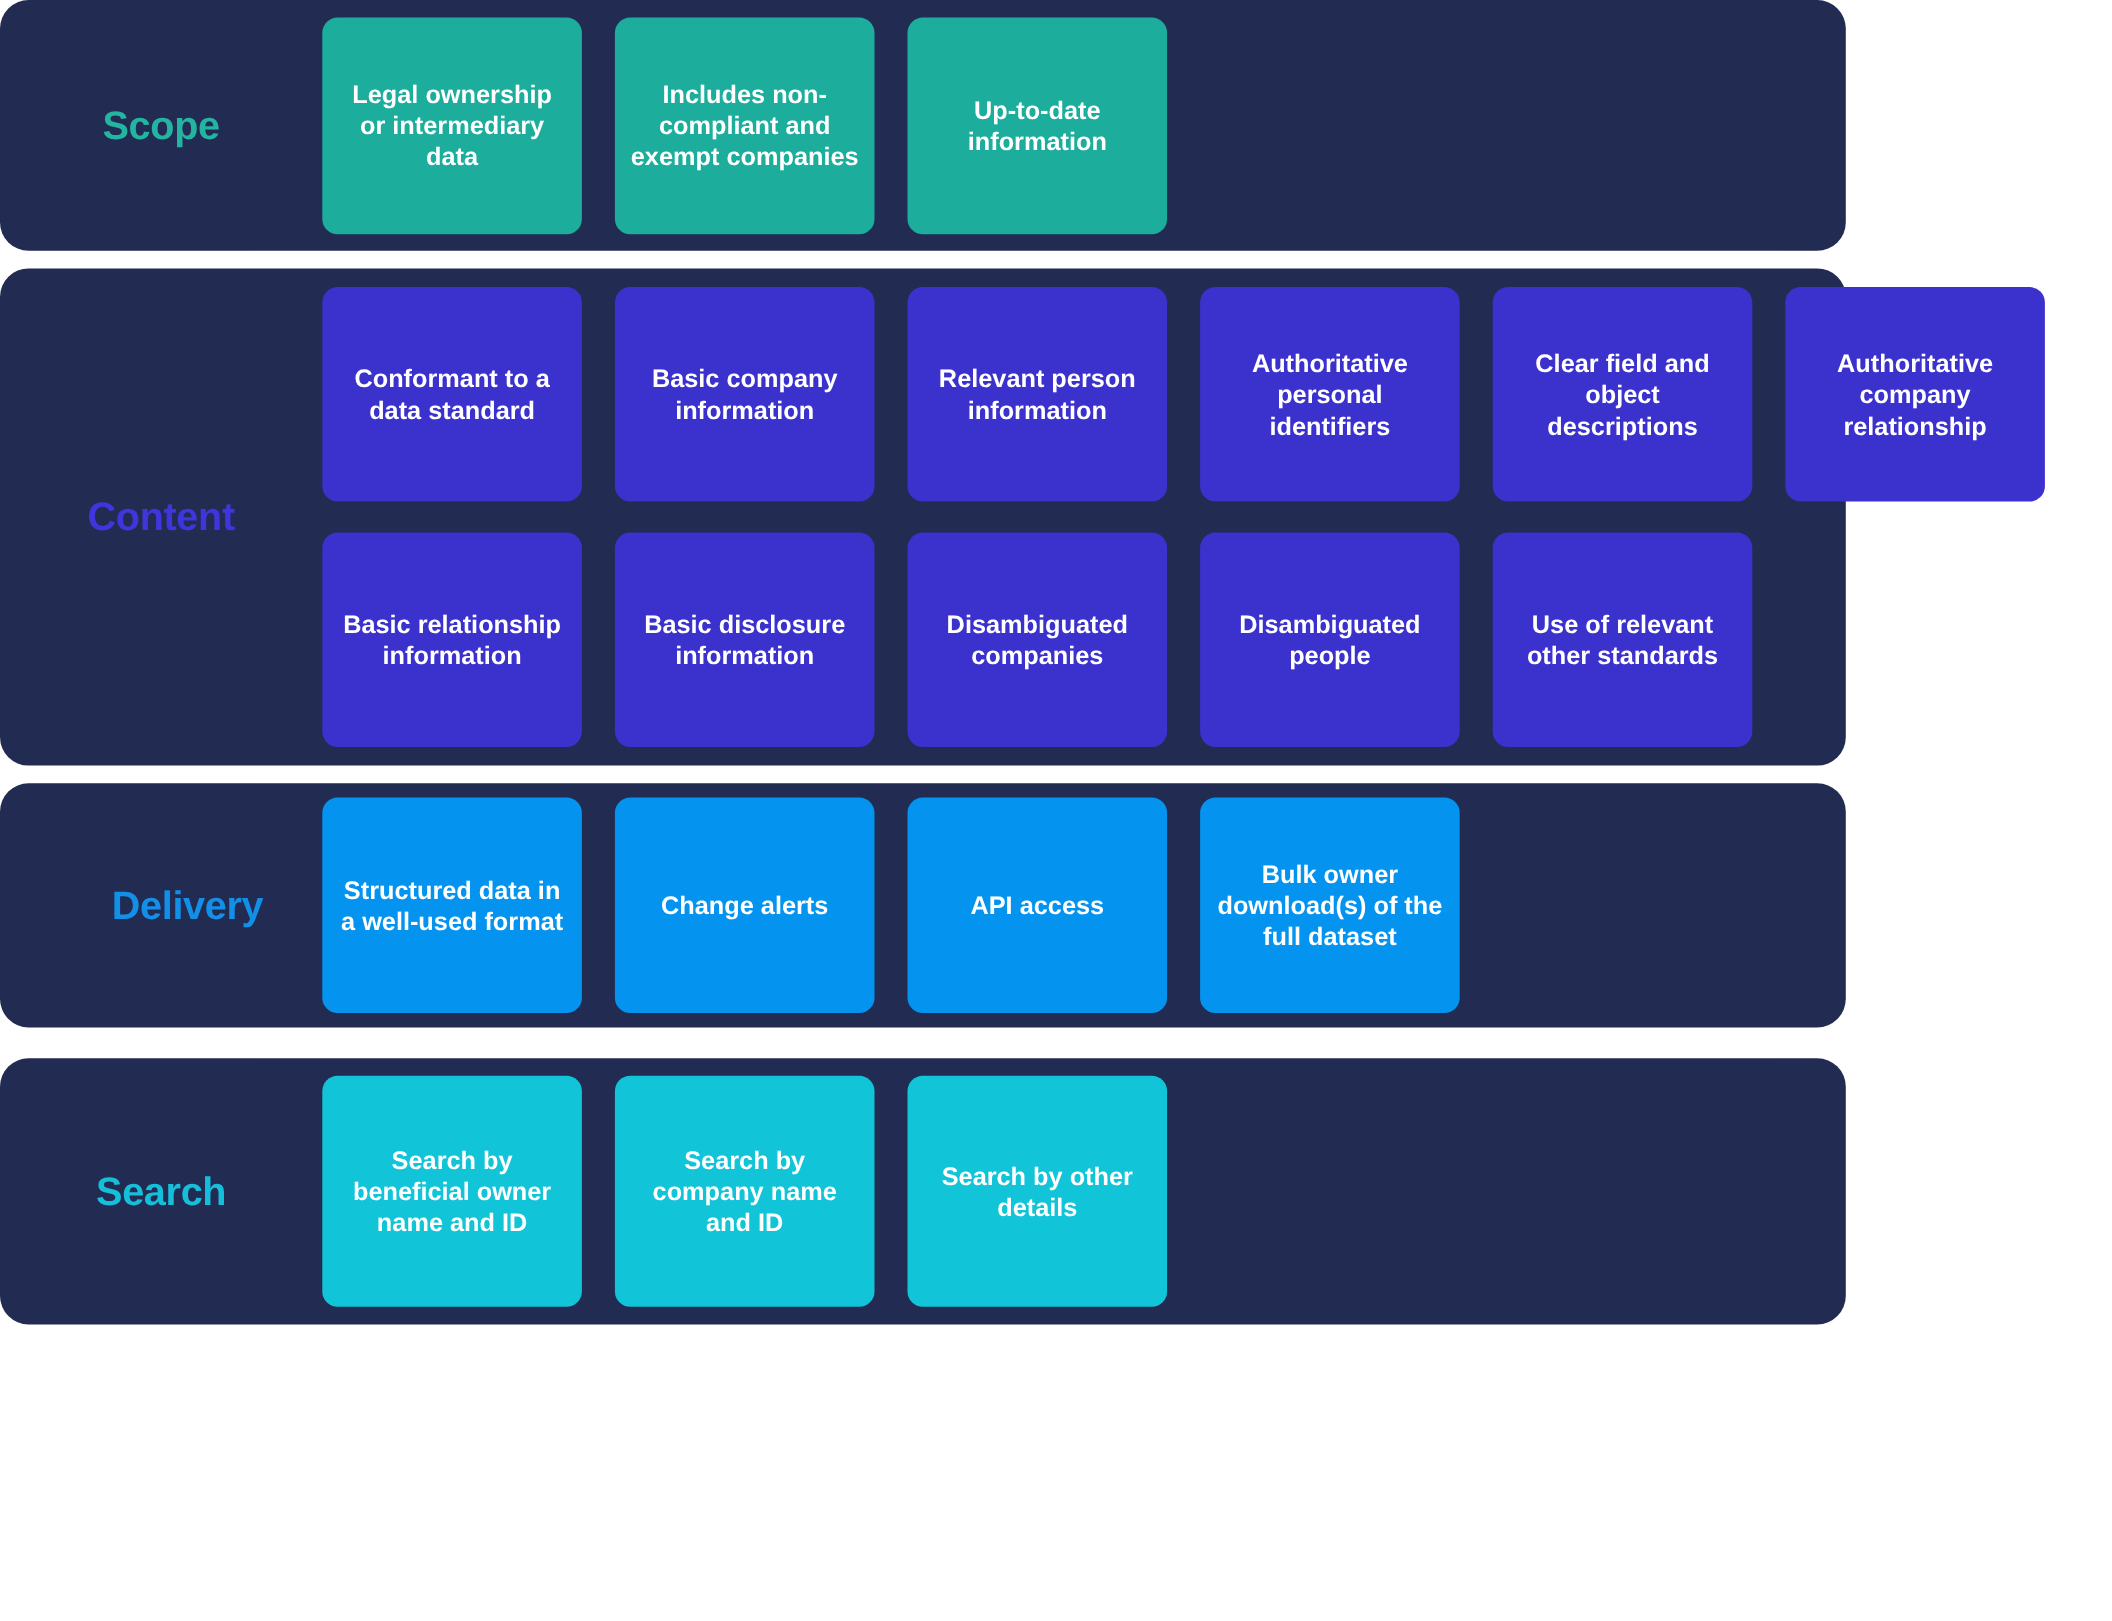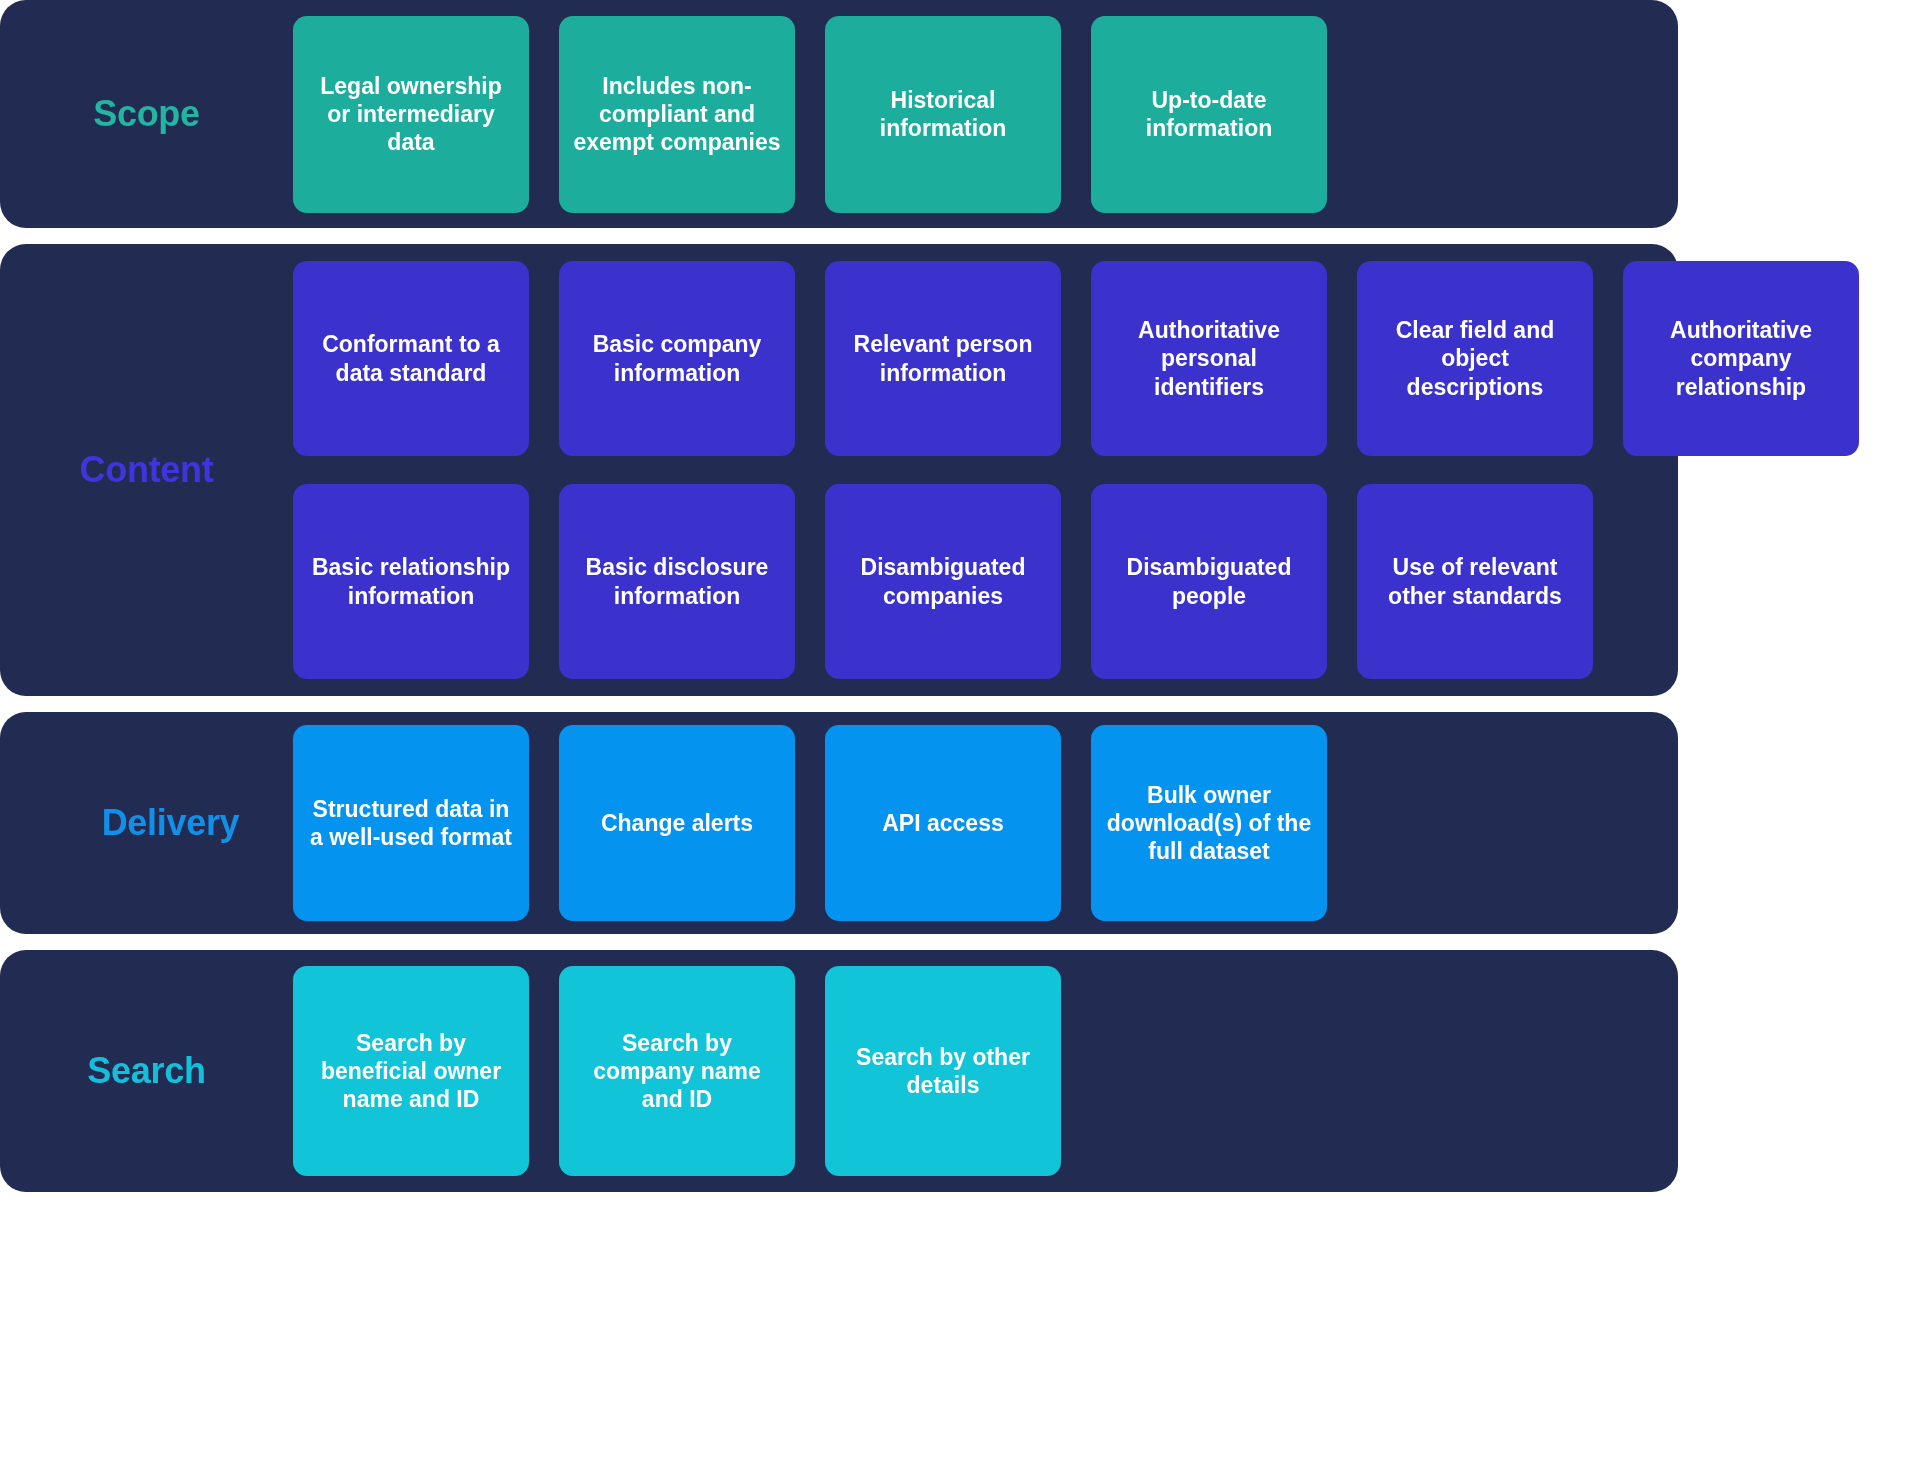--- a/index.html
+++ b/index.html
@@ -72,38 +72,37 @@
   #band-content .band-label { color: #3f35dd; }
   #band-content .card { background: #3b31cc; min-height: 195px; }
   #band-content .card.ghost { background: transparent; }
 
   
   #band-delivery { height: 222px; }
   #band-delivery .band-label { color: #1290e8; padding-left: 48px; }
   #band-delivery .card { background: #0494ef; min-height: 196px; }
 
   
-  #band-search { height: 242px; }
+  #band-search { height: 242px; margin-top: 12px; }
   #band-search .band-label { color: #16bfd9; }
   #band-search .card { background: #12c4d8; min-height: 210px; }
 
   .spacer { flex: 1 1 auto; }
 </style>
 </head>
 <body>
 
 <div id="board">
 
   <section class="band" id="band-scope">
     <div class="band-label">Scope</div>
     <div class="band-cards">
       <div class="card-row">
         <div class="card">Legal ownership or intermediary data</div>
         <div class="card">Includes non-compliant and exempt companies</div>
-        <div class="card">Historical information</div>
         <div class="card">Up-to-date information</div>
         <div class="spacer"></div>
       </div>
     </div>
   </section>
 
   <section class="band" id="band-content">
     <div class="band-label">Content</div>
     <div class="band-cards">
       <div class="card-row">

